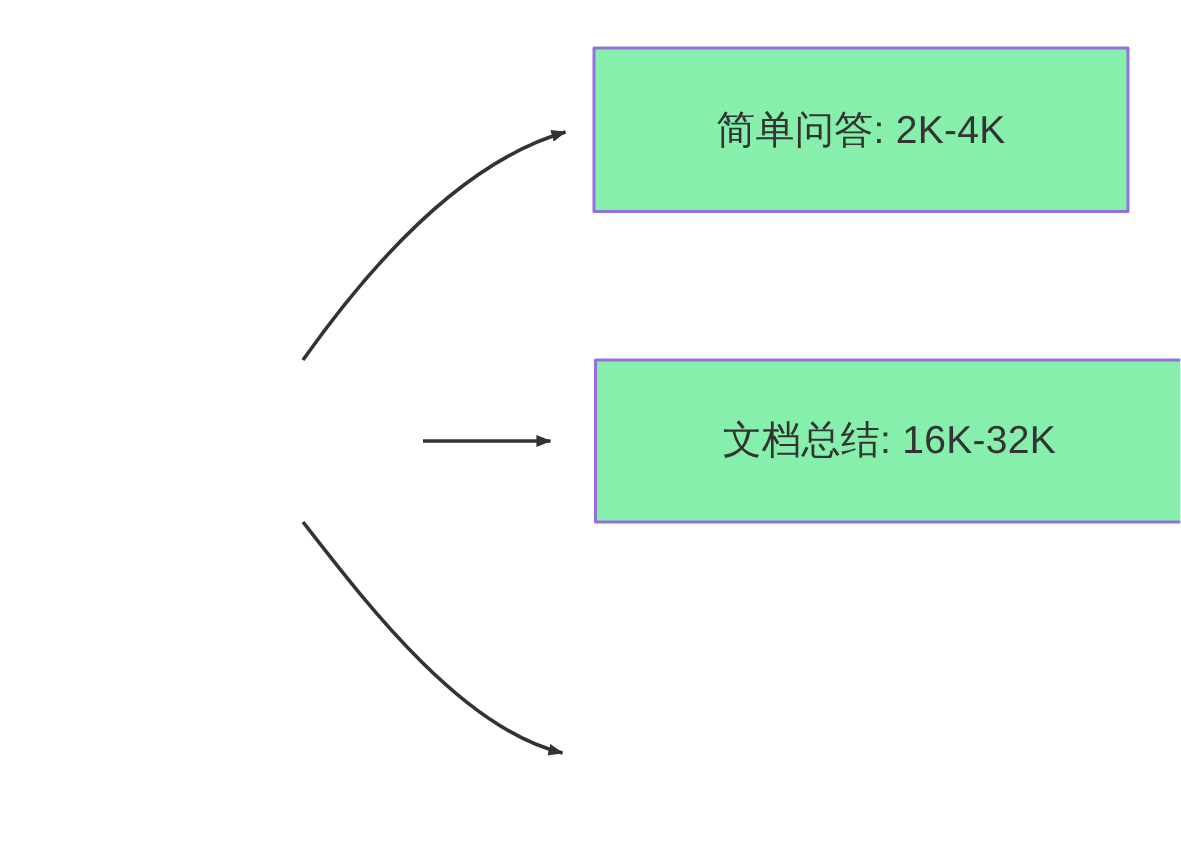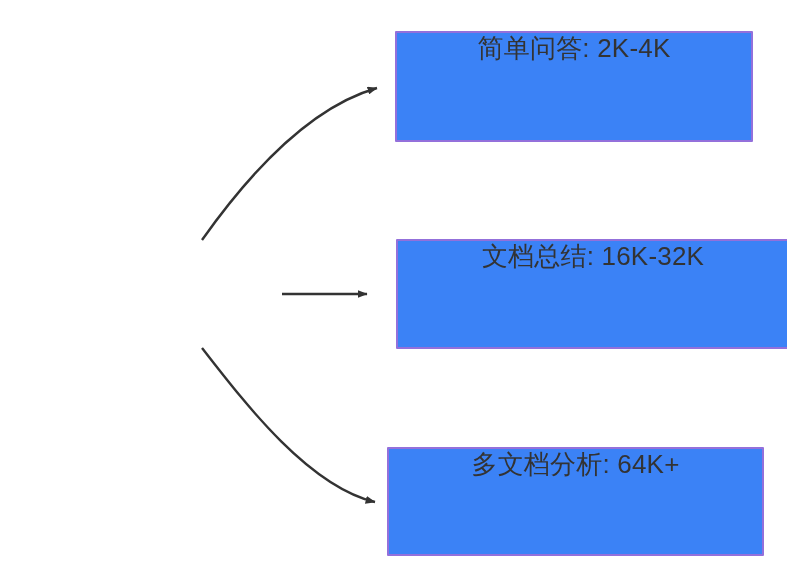--- a/index.html
+++ b/index.html
@@ -21,24 +21,25 @@
     position: absolute;
     left: 0;
     top: 0;
     width: 787px;
     height: 572px;
     pointer-events: none;
   }
   .node {
     position: absolute;
     box-sizing: border-box;
-    background: #3b82f6;
+    background: #86efac;
     border: 2px solid #9370db;
     border-radius: 1px;
     display: flex;
+    align-items: center;
     justify-content: center;
   }
   .node-label {
     color: #333333;
     font-size: 26px;
     line-height: 1.2;
     letter-spacing: 0.2px;
     white-space: nowrap;
     user-select: none;
   }
@@ -88,17 +89,14 @@
 
 
   <div class="node" id="node-simple-qa">
     <span class="node-label">简单问答: 2K-4K</span>
   </div>
 
   <div class="node" id="node-doc-summary">
     <span class="node-label">文档总结: 16K-32K</span>
   </div>
 
-  <div class="node" id="node-multi-doc">
-    <span class="node-label">多文档分析: 64K+</span>
-  </div>
 
 </div>
 
 </body></html>

